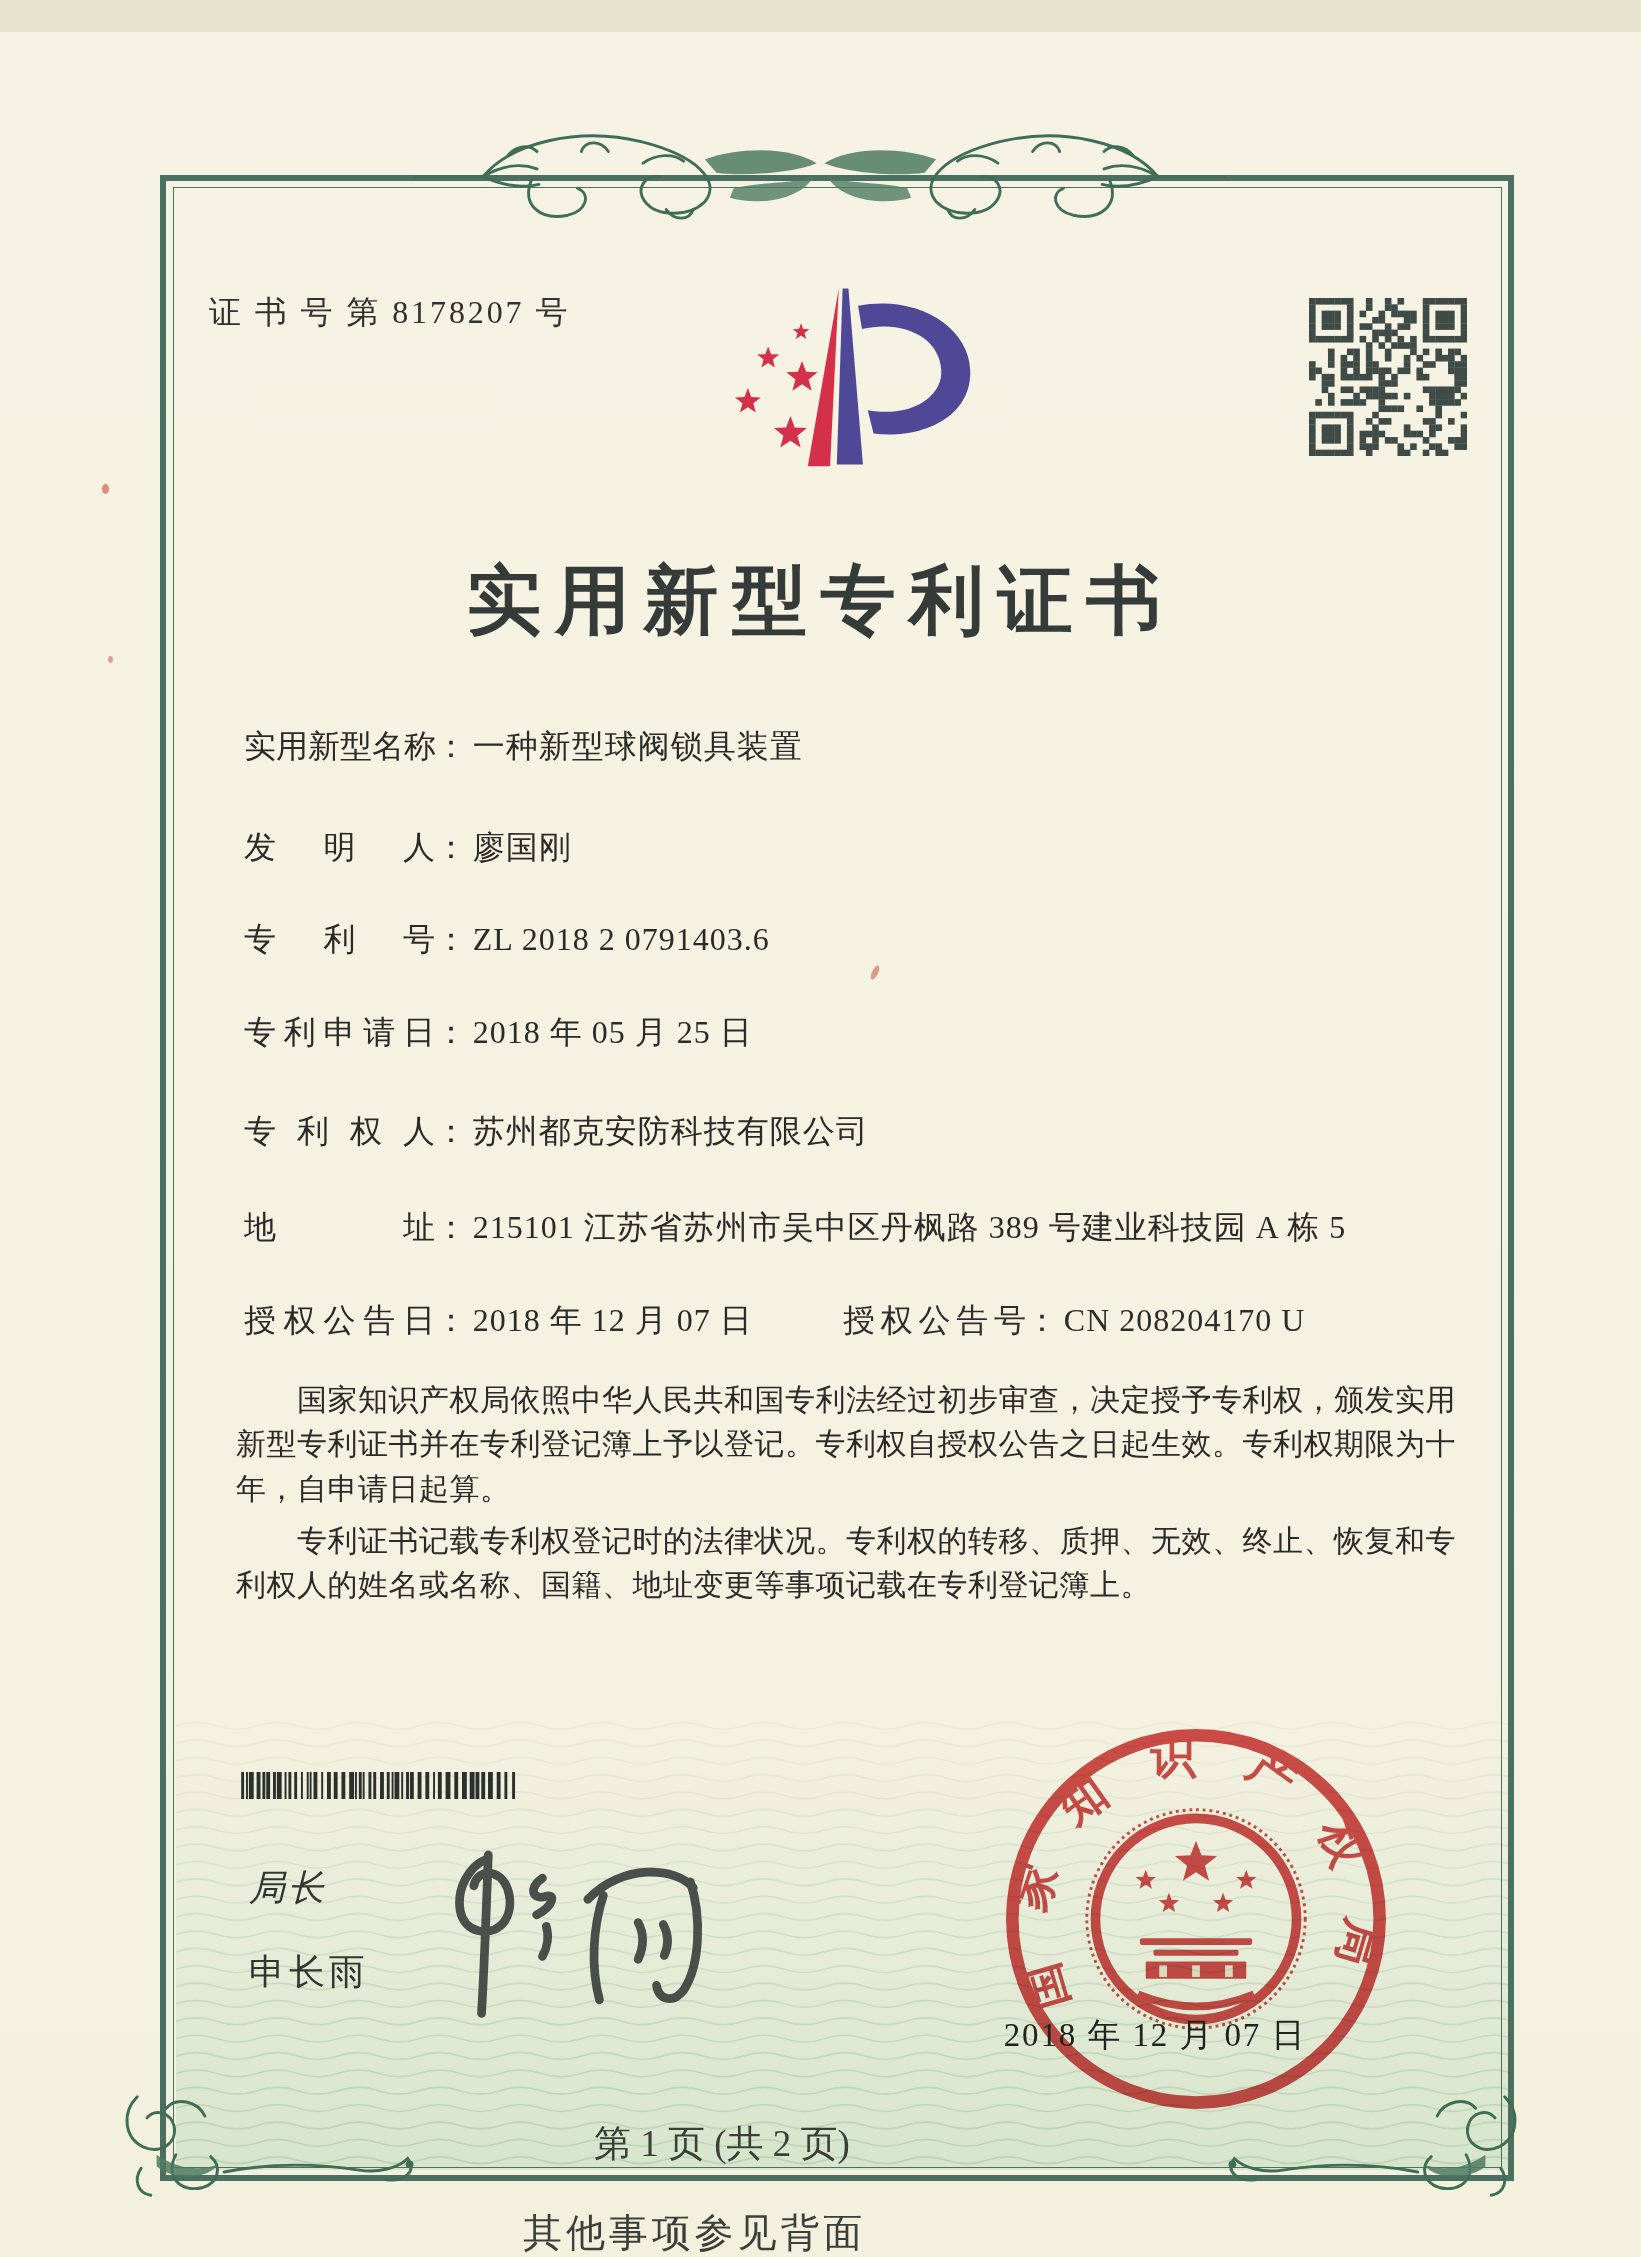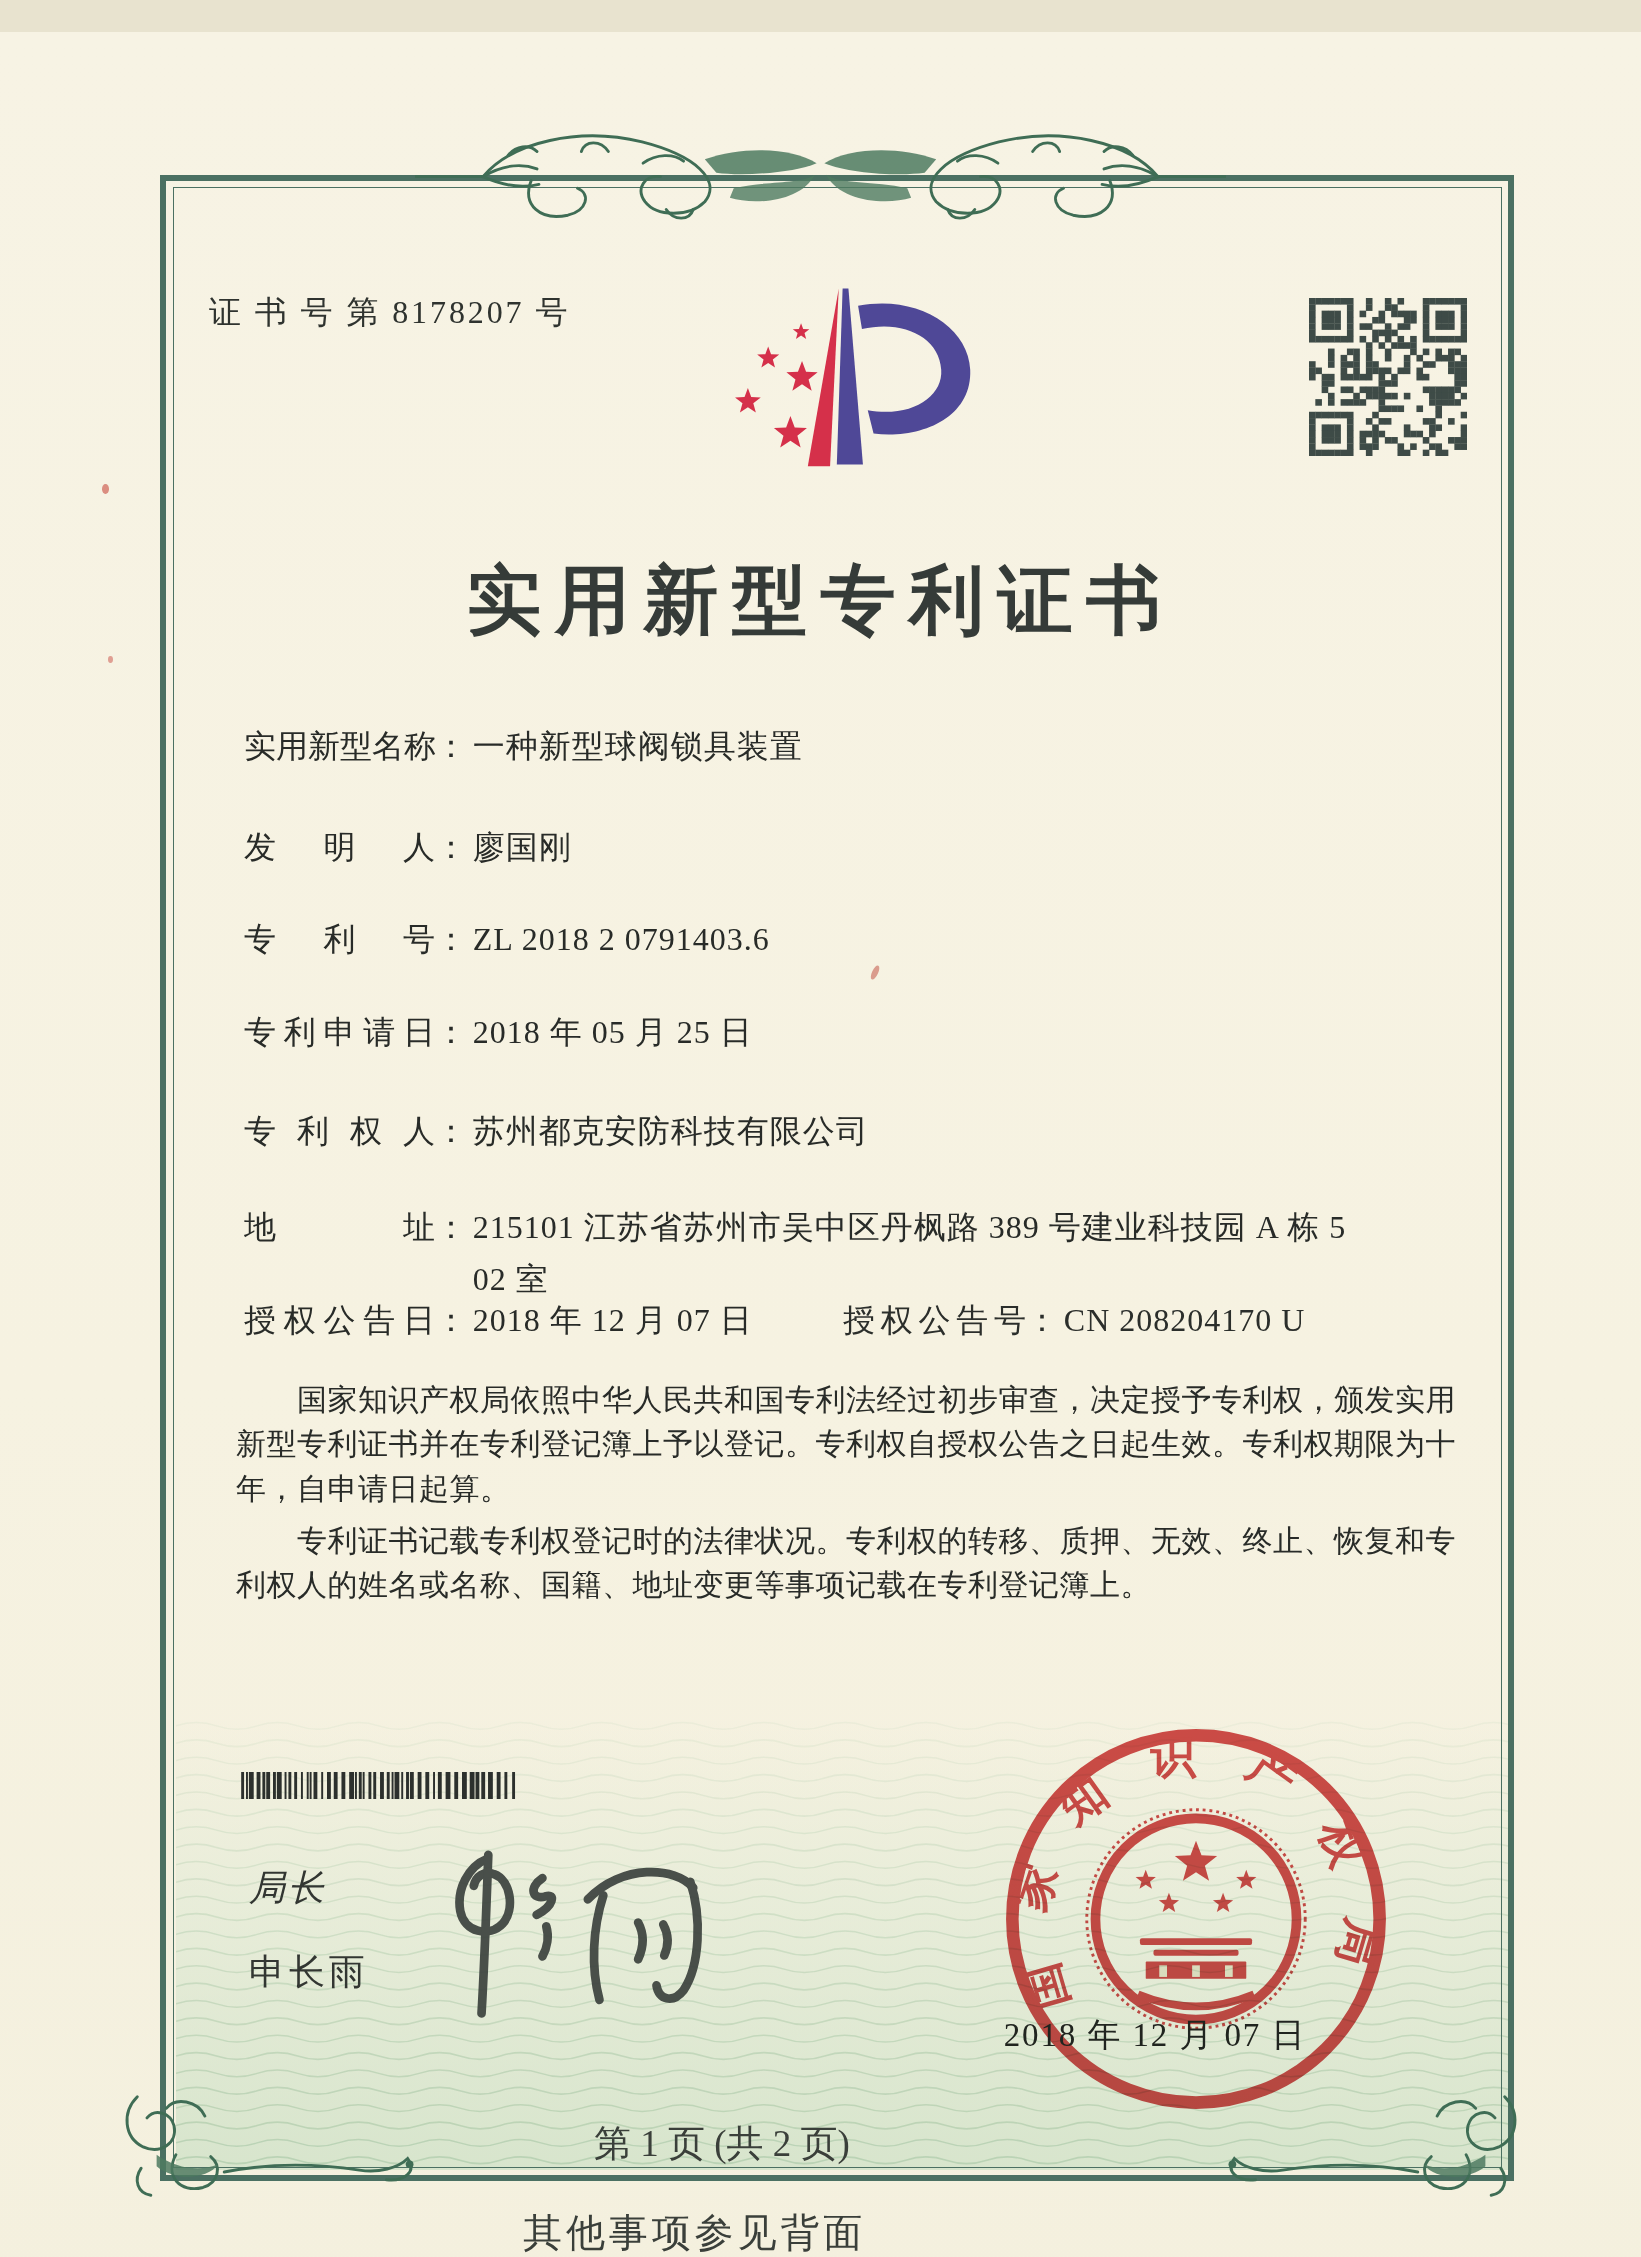--- a/index.html
+++ b/index.html
@@ -493,21 +493,20 @@
     <span class="val">苏州都克安防科技有限公司</span>
   </div>
   <div class="row" id="row-address">
     <span class="spread">
         <span>地</span>
         <span>址</span>
       </span>
       <span class="colon">：</span>
     <span class="val">
       <div>215101 江苏省苏州市吴中区丹枫路 389 号建业科技园 A 栋 5</div>
-      <div class="addr-l2">02 室</div>
     </span>
   </div>
   <div class="row" id="row-grant">
     <span class="spread">
         <span>授</span>
         <span>权</span>
         <span>公</span>
         <span>告</span>
         <span>日</span>
       </span>

